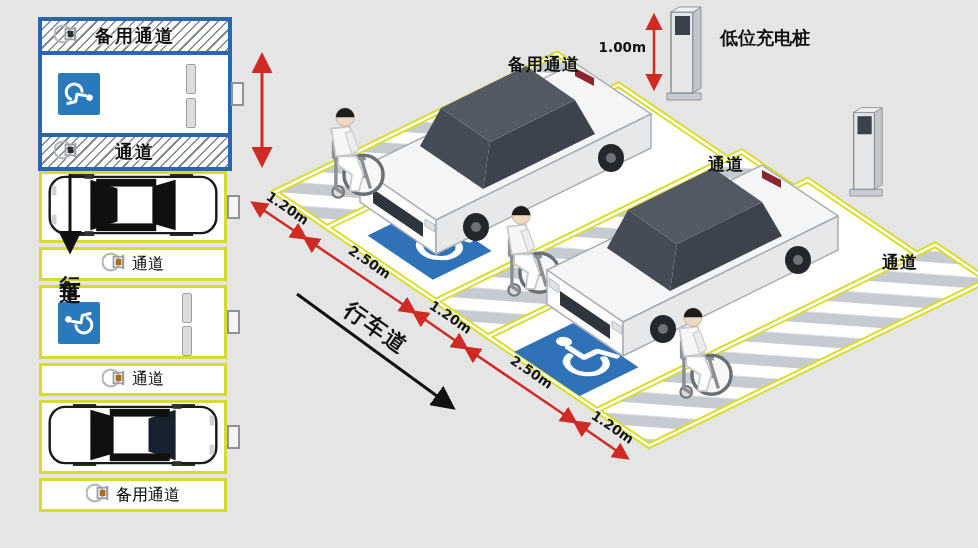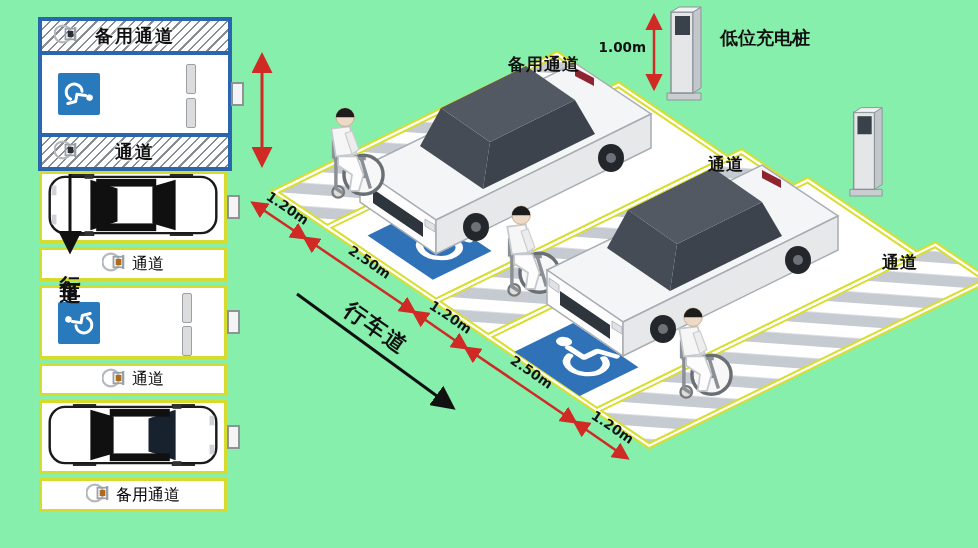--- a/index.html
+++ b/index.html
@@ -1,16 +1,16 @@
 <!DOCTYPE html>
 <html><head>
 <meta charset="utf-8">
 <style>
   html,body{margin:0;padding:0;background:#fff;}
-  #stage{position:relative;width:978px;height:548px;background:#86efac;overflow:hidden;
+  #stage{position:relative;width:978px;height:548px;background:#e5e5e5;overflow:hidden;
          font-family:"DejaVu Sans","Liberation Sans",sans-serif;}
   
   .plan-col{position:absolute;left:38px;top:17px;width:196px;height:500px;}
   .blue-group{position:absolute;left:0;top:0;width:186px;border:4px solid #2a66ad;background:#fff;}
   .hatch{background:repeating-linear-gradient(135deg,#ffffff 0px,#ffffff 5px,#878d95 5px,#878d95 6.6px);}
   .band{position:relative;height:30px;display:flex;align-items:center;justify-content:center;}
   .band .band-label{font-size:18px;font-weight:bold;color:#111;letter-spacing:2px;white-space:nowrap;
                     text-shadow:0 0 3px #fff,0 0 3px #fff,0 0 3px #fff;}
   .band .band-icon{position:absolute;left:12px;top:50%;transform:translateY(-50%);}
   .bsep-b{border-bottom:4px solid #2a66ad;}

